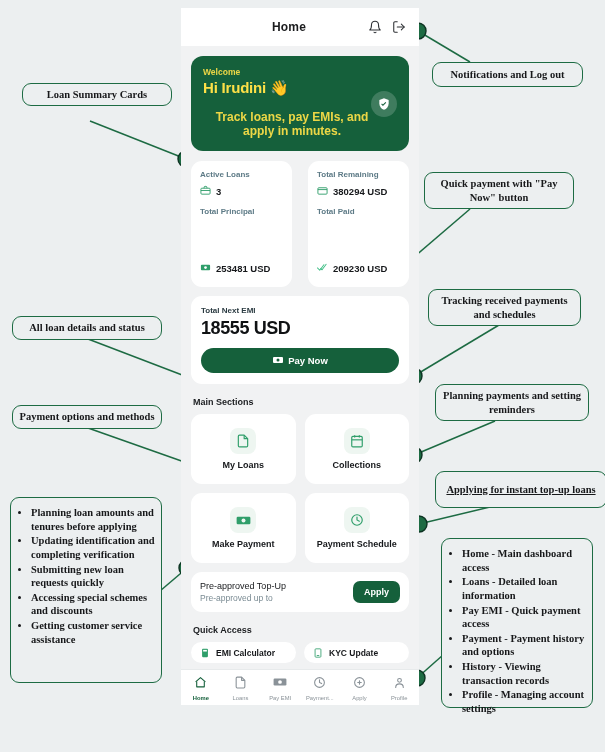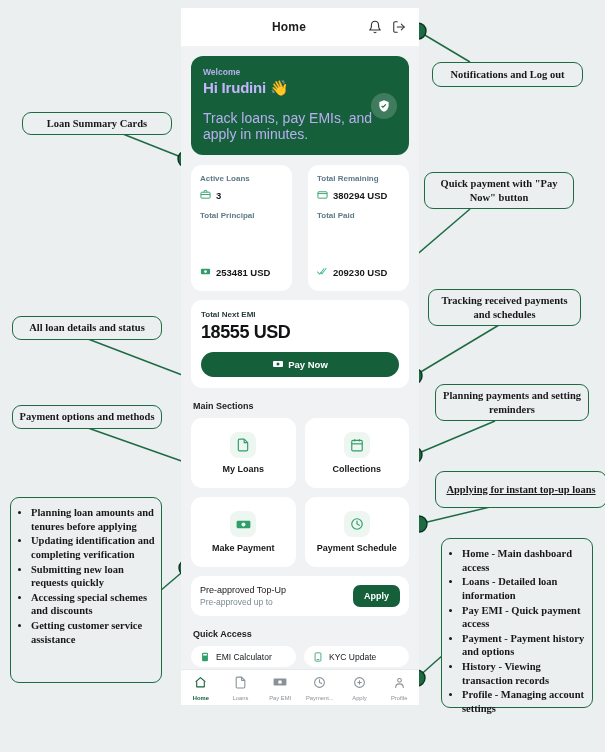--- a/index.html
+++ b/index.html
@@ -42,25 +42,25 @@
   }
   .appbar .title{
     flex:1;text-align:center;font-size:12px;font-weight:700;color:#1b1c1e;
     padding-left:26px;letter-spacing:.2px;
   }
   .appbar .ic{width:20px;height:20px;margin-left:4px;display:flex;align-items:center;justify-content:center;}
   .scroll{padding:0 10px;box-sizing:border-box;}
   
   .welcome{
     margin-top:10px;background:#15603b;border-radius:12px;
-    padding:11px 28px 13px 12px;position:relative;color:#c4b5fd;
+    padding:11px 28px 13px 12px;position:relative;color:#fde047;
   }
   .welcome .w1{font-size:8.5px;font-weight:700;opacity:.92;margin-bottom:2px;}
   .welcome .w2{font-size:15px;font-weight:700;letter-spacing:-.2px;margin-bottom:13px;}
-  .welcome .w3{font-size:14px;font-weight:400;opacity:.93;}
+  .welcome .w3{font-size:12px;font-weight:700;opacity:.93;text-align:center;}
   .shield{
     position:absolute;right:12px;top:50%;transform:translateY(-50%);
     width:26px;height:26px;border-radius:50%;background:rgba(255,255,255,.18);
     display:flex;align-items:center;justify-content:center;
   }
   
   .summary{display:flex;gap:16px;margin-top:10px;}
   .sumcard{
     flex:1;background:#fff;border-radius:11px;padding:9px 9px 10px 9px;
     box-sizing:border-box;
@@ -102,21 +102,21 @@
   .applybtn{
     background:#15603b;color:#fff;border-radius:7px;
     font-size:9px;font-weight:700;padding:6px 11px;
   }
   
   .qagrid{display:flex;flex-wrap:wrap;gap:8px;}
   .qa{
     width:calc(50% - 4px);background:#fff;border-radius:16px;height:21px;
     display:flex;align-items:center;gap:6px;padding:0 9px;box-sizing:border-box;
   }
-  .qalabel{font-size:8.5px;font-weight:400;color:#16181b;white-space:nowrap;}
+  .qalabel{font-size:8.5px;font-weight:700;color:#16181b;white-space:nowrap;}
   
   .bottomnav{
     position:absolute;left:0;bottom:0;width:238px;height:36px;background:#fff;
     display:flex;align-items:center;border-top:1px solid #e7eaeb;box-sizing:border-box;
   }
   .navitem{flex:1;display:flex;flex-direction:column;align-items:center;gap:2px;}
   .navlabel{font-size:5.8px;color:#8a9298;font-weight:400;}
   .navitem.active .navlabel{color:#15603b;font-weight:700;}
   .pad{height:40px;}
 </style>
@@ -149,21 +149,21 @@
   <line x1="419" y1="524" x2="490" y2="507" stroke="#1d6b43" stroke-width="1.5"></line>
   <circle cx="419" cy="524" r="8" fill="#1d6b43" stroke="#0d3322" stroke-width="1.4"></circle>
 
   <line x1="187" y1="568" x2="160" y2="591" stroke="#1d6b43" stroke-width="1.5"></line>
   <circle cx="187" cy="568" r="8" fill="#1d6b43" stroke="#0d3322" stroke-width="1.4"></circle>
 
   <line x1="417" y1="678" x2="443" y2="655" stroke="#1d6b43" stroke-width="1.5"></line>
   <circle cx="417" cy="678" r="8" fill="#1d6b43" stroke="#0d3322" stroke-width="1.4"></circle>
 </svg>
 
-<div class="callout" style="left:22px;top:112px;width:150px;height:23px;">
+<div class="callout" style="left:22px;top:83px;width:150px;height:23px;">
   <span>Loan Summary Cards</span>
 </div>
 
 <div class="callout" style="left:432px;top:62px;width:151px;height:25px;">
   <span>Notifications and Log out</span>
 </div>
 
 <div class="callout" style="left:424px;top:172px;width:150px;height:37px;">
   <span>Quick payment with "Pay Now" button</span>
 </div>

